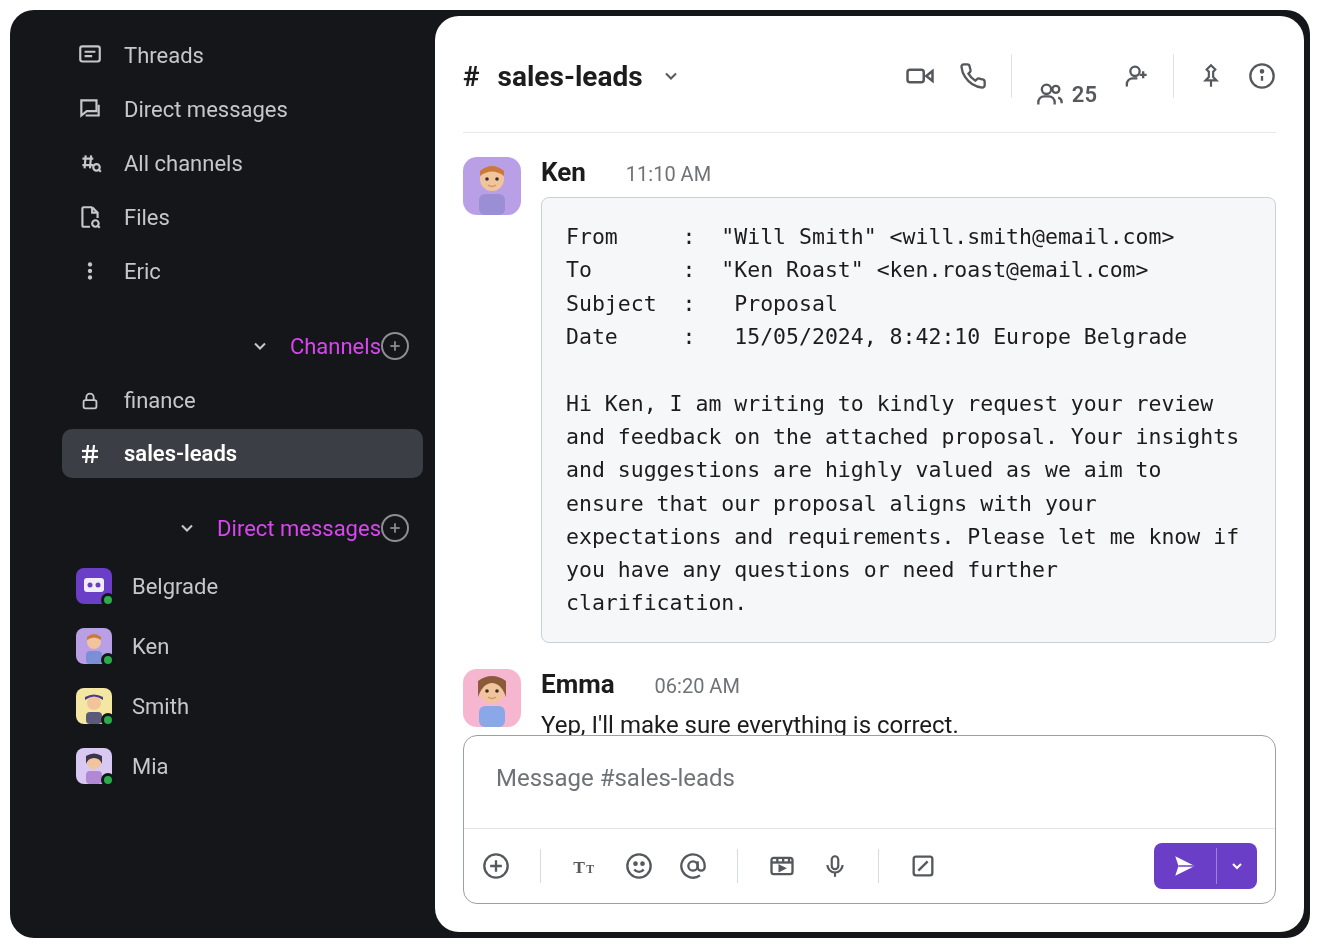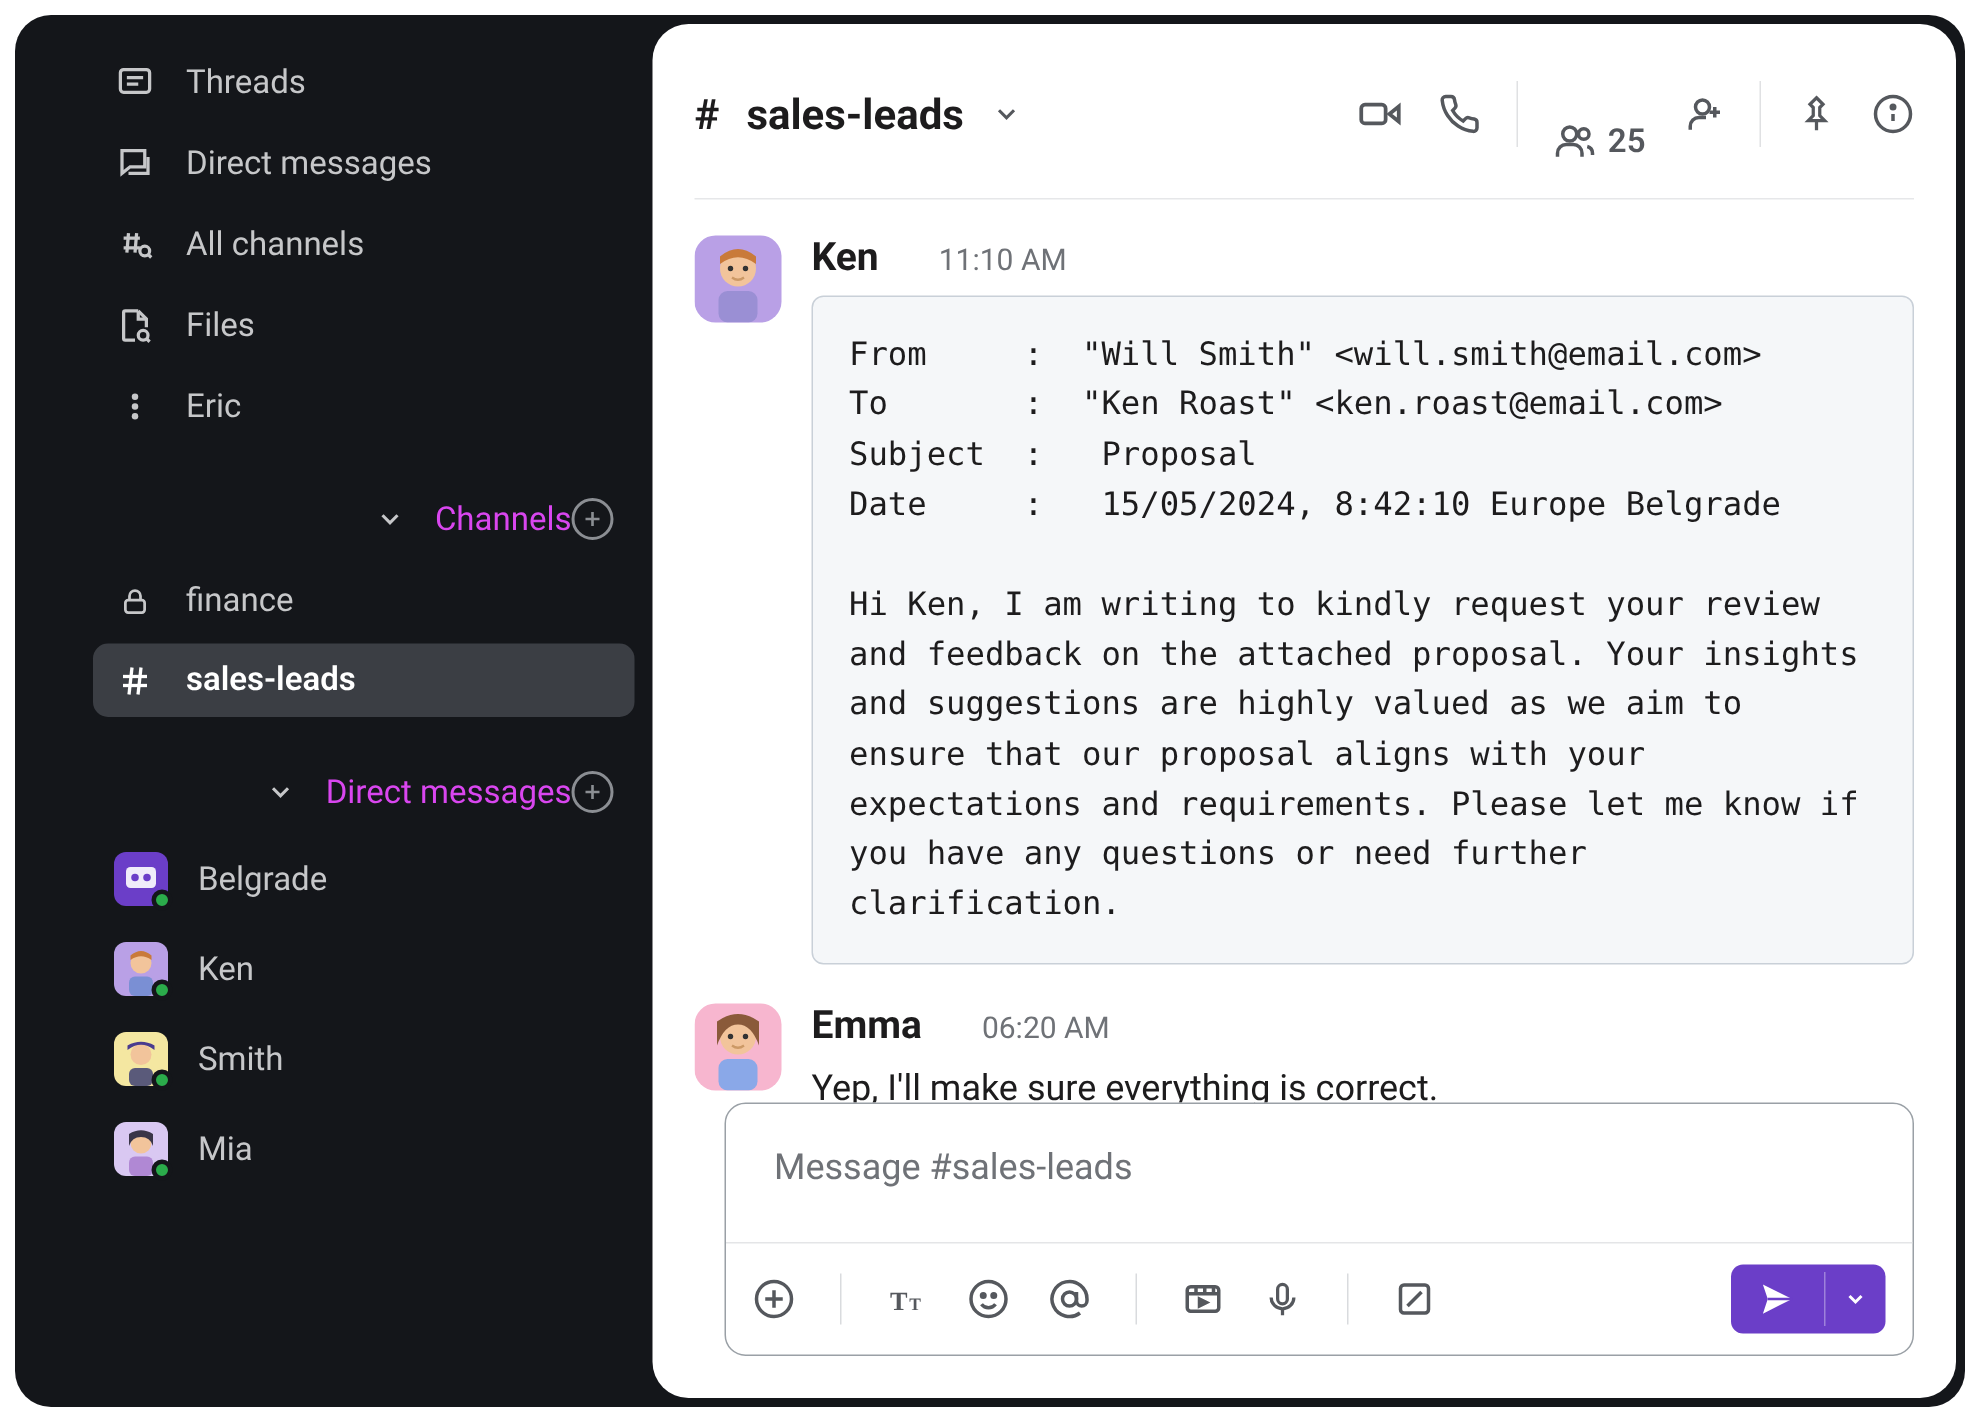--- a/index.html
+++ b/index.html
@@ -200,21 +200,20 @@
     line-height: 1.55;
     color: #1d1c1d;
     white-space: pre-wrap;
     margin-top: 6px;
   }
   
   .composer {
     border: 1.5px solid #9aa0a6;
     border-radius: 14px;
     overflow: hidden;
-    margin-left: 20px;
   }
   .composer-input {
     padding: 28px 32px 36px 32px;
     font-size: 24px;
     color: #6f7277;
     min-height: 92px;
   }
   .composer-toolbar {
     display: flex;
     align-items: center;

